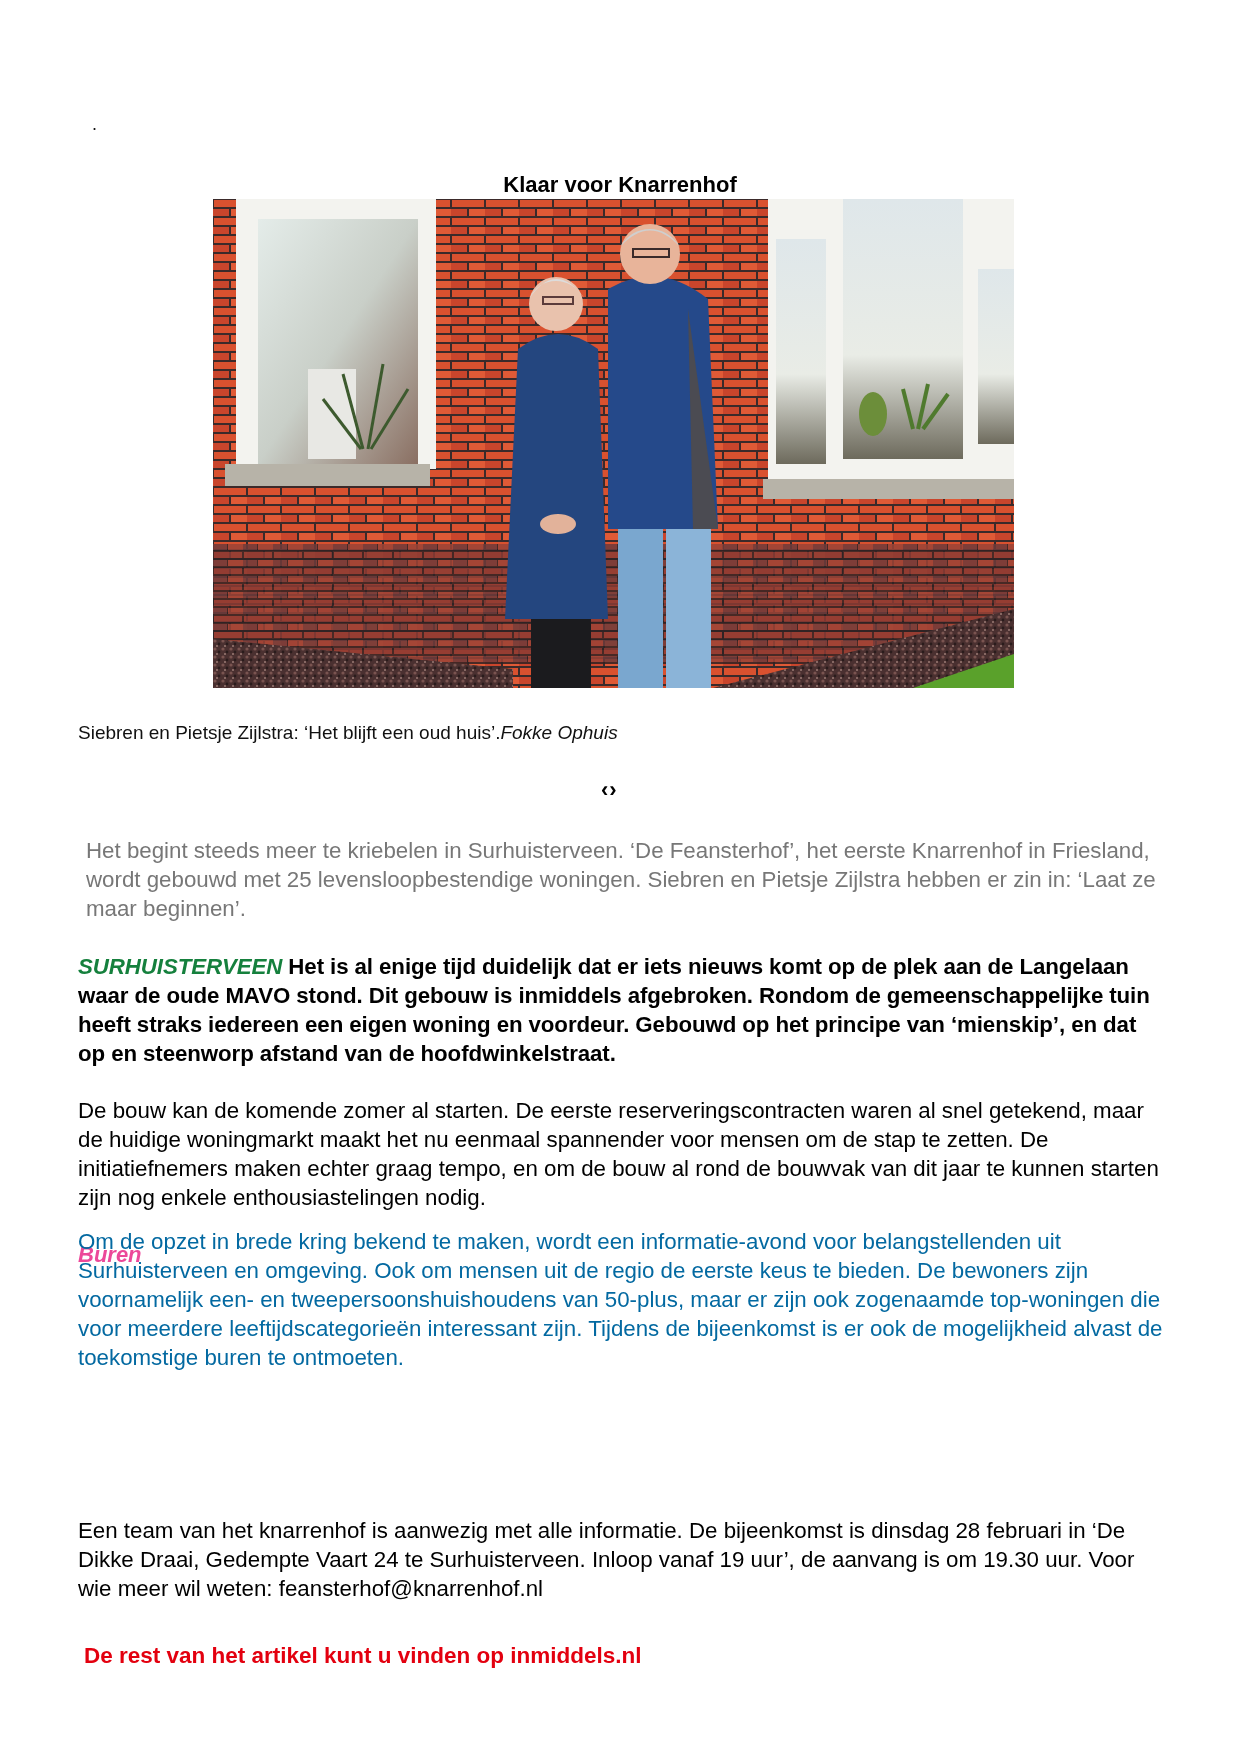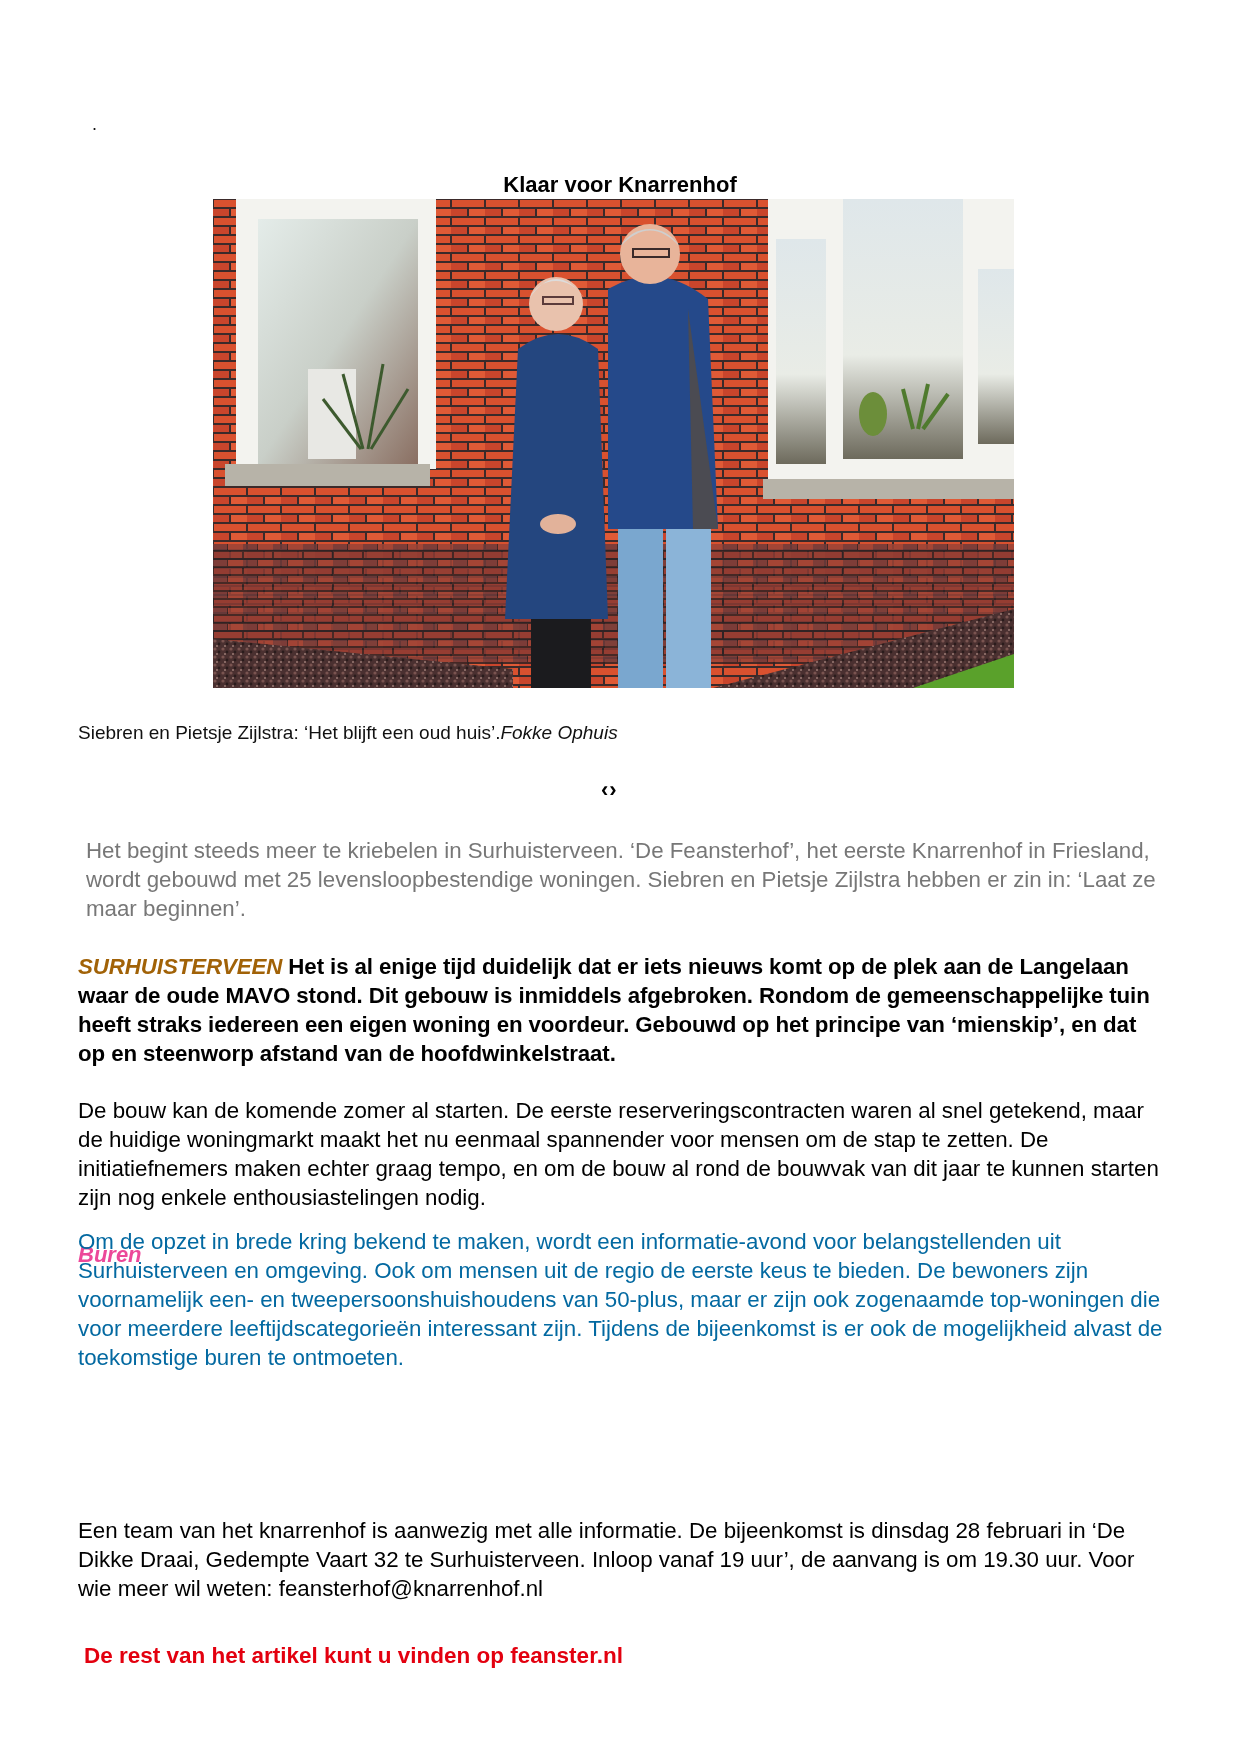--- a/index.html
+++ b/index.html
@@ -12,21 +12,21 @@
   .title span { display: inline-block; margin-left: 0; }
   .photo { left: 213px; top: 199px; width: 801px; height: 489px; overflow: hidden; background: #b94a32; }
   .photo svg { display: block; }
   .caption { left: 78px; top: 722px; font-size: 19px; color: #111; white-space: nowrap; }
   .caption .credit { font-style: italic; text-align: right; }
   .nav { left: 601px; top: 777px; font-size: 22px; font-weight: bold; letter-spacing: 1px; color: #000; }
   .nav span { cursor: pointer; }
   .para { left: 78px; width: 1090px; font-size: 22.3px; line-height: 29px; }
   .intro { top: 836px; color: #777; margin-left: 8px; }
   .lead { top: 952px; font-weight: bold; color: #000; letter-spacing: -0.1px; }
-  .lead .dateline { color: #a16207; font-style: italic; }
+  .lead .dateline { color: #15803d; font-style: italic; }
   .p1 { top: 1096px; color: #000; }
   .subhead { left: 78px; top: 1242px; font-size: 22px; font-weight: bold; font-style: italic; color: #ec4899; }
   .p2 { top: 1227px; color: #0369a1; }
   .p3 { top: 1516px; color: #000; }
   .more { left: 84px; top: 1643px; font-size: 22.5px; font-weight: bold; color: #e3000f; cursor: pointer; }
 </style>
 </head>
 <body>
 
 <div class="abs dot">.</div>
@@ -120,15 +120,15 @@
 <div class="abs para intro">Het begint steeds meer te kriebelen in Surhuisterveen. ‘De Feansterhof’, het eerste Knarrenhof in Friesland, wordt gebouwd met 25 levensloopbestendige woningen. Siebren en Pietsje Zijlstra hebben er zin in: ‘Laat ze maar beginnen’.</div>
 
 <div class="abs para lead"><span class="dateline">SURHUISTERVEEN</span><span> Het is al enige tijd duidelijk dat er iets nieuws komt op de plek aan de Langelaan waar de oude MAVO stond. Dit gebouw is inmiddels afgebroken. Rondom de gemeenschappelijke tuin heeft straks iedereen een eigen woning en voordeur. Gebouwd op het principe van ‘mienskip’, en dat op en steenworp afstand van de hoofdwinkelstraat.</span></div>
 
 <div class="abs para p1">De bouw kan de komende zomer al starten. De eerste reserveringscontracten waren al snel getekend, maar de huidige woningmarkt maakt het nu eenmaal spannender voor mensen om de stap te zetten. De initiatiefnemers maken echter graag tempo, en om de bouw al rond de bouwvak van dit jaar te kunnen starten zijn nog enkele enthousiastelingen nodig.</div>
 
 <div class="abs subhead">Buren</div>
 
 <div class="abs para p2">Om de opzet in brede kring bekend te maken, wordt een informatie-avond voor belangstellenden uit Surhuisterveen en omgeving. Ook om mensen uit de regio de eerste keus te bieden. De bewoners zijn voornamelijk een- en tweepersoonshuishoudens van 50-plus, maar er zijn ook zogenaamde top-woningen die voor meerdere leeftijdscategorieën interessant zijn. Tijdens de bijeenkomst is er ook de mogelijkheid alvast de toekomstige buren te ontmoeten.</div>
 
-<div class="abs para p3">Een team van het knarrenhof is aanwezig met alle informatie. De bijeenkomst is dinsdag 28 februari in ‘De Dikke Draai, Gedempte Vaart 32 te Surhuisterveen. Inloop vanaf 19 uur’, de aanvang is om 19.30 uur. Voor wie meer wil weten: feansterhof@knarrenhof.nl</div>
+<div class="abs para p3">Een team van het knarrenhof is aanwezig met alle informatie. De bijeenkomst is dinsdag 28 februari in ‘De Dikke Draai, Gedempte Vaart 24 te Surhuisterveen. Inloop vanaf 19 uur’, de aanvang is om 19.30 uur. Voor wie meer wil weten: feansterhof@knarrenhof.nl</div>
 
-<div class="abs more">De rest van het artikel kunt u vinden op feanster.nl</div>
+<div class="abs more">De rest van het artikel kunt u vinden op inmiddels.nl</div>
 
 </body></html>

